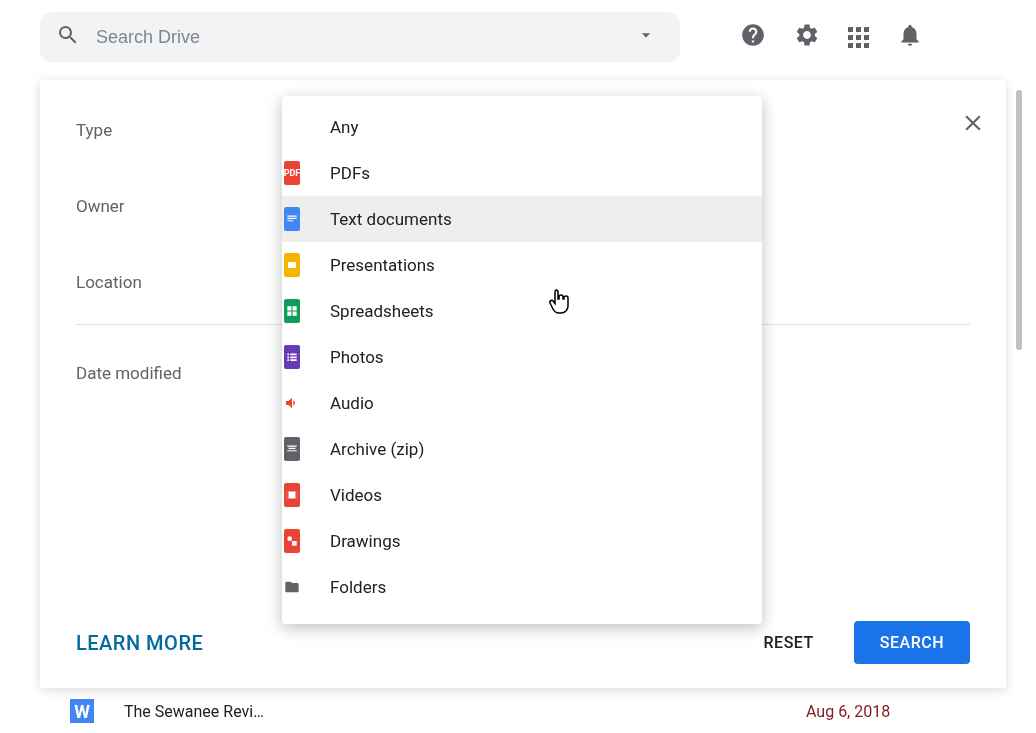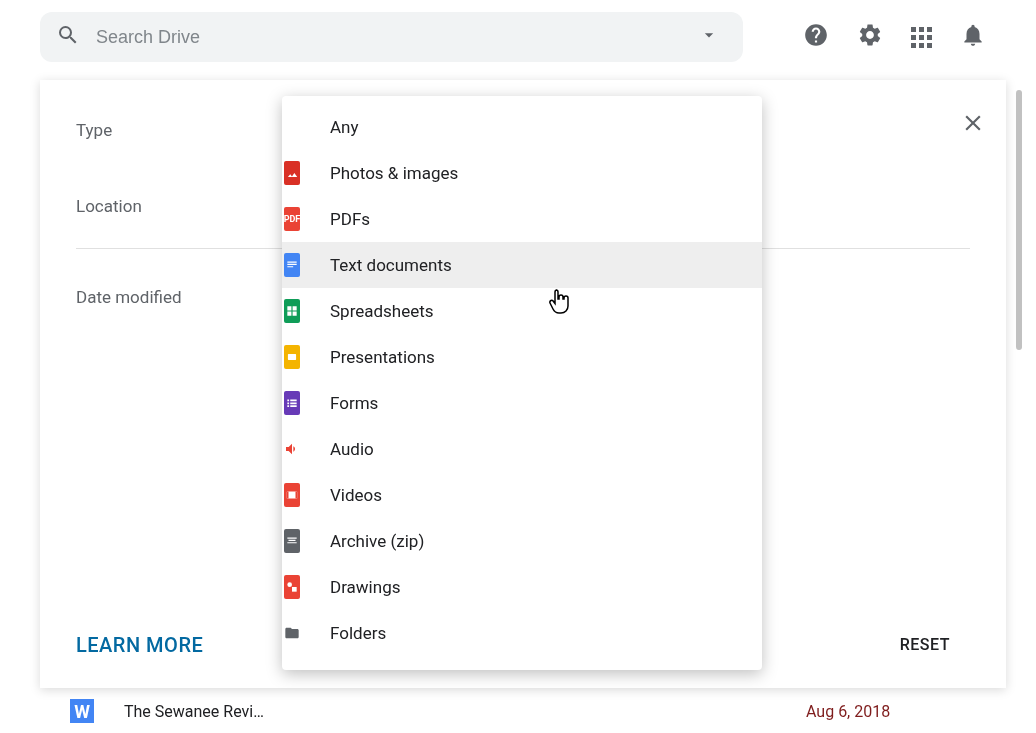--- a/index.html
+++ b/index.html
@@ -16,21 +16,21 @@
       align-items: center;
       padding: 12px 40px 12px 40px;
       gap: 20px;
     }
     .search-box {
       background: #f1f3f4;
       border-radius: 12px;
       display: flex;
       align-items: center;
       padding: 8px 16px;
-      width: 703px;
+      width: 640px;
       height: 50px;
     }
     .search-box .search-icon { color: #5f6368; margin-right: 16px; }
     .search-box input {
       flex: 1;
       border: none;
       background: transparent;
       font-size: 18px;
       color: #5f6368;
       outline: none;
@@ -234,124 +234,118 @@
   <span class="close-btn">
     <svg width="26" height="26" viewBox="0 0 24 24" fill="#5f6368">
         <path d="M19 6.41L17.59 5 12 10.59 6.41 5 5 6.41 10.59 12 5 17.59 6.41 19 12 13.41 17.59 19 19 17.59 13.41 12z"></path>
       </svg>
   </span>
   <div class="filter-rows">
     <div class="filter-row">
       <div class="filter-label">Type</div>
     </div>
     <div class="filter-row">
+      <div class="filter-label">Owner</div>
+    </div>
+    <div class="filter-row">
       <div class="filter-label">Location</div>
     </div>
   </div>
   <hr>
   <div class="filter-row">
     <div class="filter-label">Date modified</div>
   </div>
   <div class="filter-bottom">
     <span class="learn-more">LEARN MORE</span>
     <span class="spacer"></span>
     <span class="reset-btn">RESET</span>
+    <span class="search-btn">SEARCH</span>
   </div>
 </div>
 
 <div class="type-dropdown" id="type-dropdown">
     <div class="type-item">
       <span class="type-icon"></span>
       <span>Any</span>
     </div>
     <div class="type-item">
       <span class="type-icon">
-        <div class="icon-box" style="background:#d93025">
-          <svg width="14" height="14" viewBox="0 0 24 24" fill="#fff">
-            <path d="M5 19l4-5 3 4 4-6 5 7H3z"></path>
-          </svg>
-        </div>
-      </span>
-      <span>Photos &amp; images</span>
-    </div>
-    <div class="type-item">
-      <span class="type-icon">
         <div class="icon-box" style="background:#ea4335;color:#fff;font-size:9px;font-weight:bold">PDF</div>
       </span>
       <span>PDFs</span>
     </div>
     <div class="type-item hover">
       <span class="type-icon">
         <div class="icon-box" style="background:#4285f4">
           <svg width="14" height="14" viewBox="0 0 24 24" fill="#fff">
             <path d="M4 6h16v2H4zm0 4h16v2H4zm0 4h10v2H4z"></path>
           </svg>
         </div>
       </span>
       <span>Text documents</span>
     </div>
     <div class="type-item">
       <span class="type-icon">
+        <div class="icon-box" style="background:#f4b400">
+          <svg width="14" height="14" viewBox="0 0 24 24" fill="#fff">
+            <rect x="5" y="7" width="14" height="10" rx="1"></rect>
+          </svg>
+        </div>
+      </span>
+      <span>Presentations</span>
+    </div>
+    <div class="type-item">
+      <span class="type-icon">
         <div class="icon-box" style="background:#0f9d58">
           <svg width="14" height="14" viewBox="0 0 24 24" fill="#fff">
             <path d="M4 4h7v7H4zm9 0h7v7h-7zM4 13h7v7H4zm9 0h7v7h-7z"></path>
           </svg>
         </div>
       </span>
       <span>Spreadsheets</span>
     </div>
     <div class="type-item">
       <span class="type-icon">
-        <div class="icon-box" style="background:#f4b400">
-          <svg width="14" height="14" viewBox="0 0 24 24" fill="#fff">
-            <rect x="5" y="7" width="14" height="10" rx="1"></rect>
-          </svg>
-        </div>
-      </span>
-      <span>Presentations</span>
-    </div>
-    <div class="type-item">
-      <span class="type-icon">
         <div class="icon-box" style="background:#673ab7">
           <svg width="14" height="14" viewBox="0 0 24 24" fill="#fff">
             <path d="M4 6h3v3H4zm5 0h11v3H9zM4 11h3v3H4zm5 0h11v3H9zM4 16h3v3H4zm5 0h11v3H9z"></path>
           </svg>
         </div>
       </span>
-      <span>Forms</span>
+      <span>Photos</span>
     </div>
     <div class="type-item">
       <span class="type-icon">
         <svg width="24" height="24" viewBox="0 0 24 24" fill="#ea4335">
           <path d="M3 9v6h4l5 5V4L7 9H3zm13.5 3c0-1.77-1.02-3.29-2.5-4.03v8.05c1.48-.73 2.5-2.25 2.5-4.02z"></path>
         </svg>
       </span>
       <span>Audio</span>
+    </div>
+    <div class="type-item">
+      <span class="type-icon">
+        <div class="icon-box" style="background:#5f6368">
+          <svg width="14" height="14" viewBox="0 0 24 24" fill="#fff">
+            <path d="M4 6h16v2H4zm2 4h12v2H6zm-2 4h16v2H4z"></path>
+          </svg>
+        </div>
+      </span>
+      <span>Archive (zip)</span>
     </div>
     <div class="type-item">
       <span class="type-icon">
         <div class="icon-box" style="background:#ea4335">
           <svg width="14" height="14" viewBox="0 0 24 24" fill="#fff">
             <rect x="3" y="6" width="18" height="12" rx="1"></rect>
             <rect x="3" y="6" width="3" height="12" fill="#ea4335"></rect>
             <rect x="18" y="6" width="3" height="12" fill="#ea4335"></rect>
           </svg>
         </div>
       </span>
       <span>Videos</span>
-    </div>
-    <div class="type-item">
-      <span class="type-icon">
-        <div class="icon-box" style="background:#5f6368">
-          <svg width="14" height="14" viewBox="0 0 24 24" fill="#fff">
-            <path d="M4 6h16v2H4zm2 4h12v2H6zm-2 4h16v2H4z"></path>
-          </svg>
-        </div>
-      </span>
-      <span>Archive (zip)</span>
     </div>
     <div class="type-item">
       <span class="type-icon">
         <div class="icon-box" style="background:#ea4335">
           <svg width="14" height="14" viewBox="0 0 24 24" fill="#fff">
             <circle cx="8" cy="8" r="4"></circle>
             <rect x="12" y="12" width="8" height="8"></rect>
           </svg>
         </div>
       </span>

